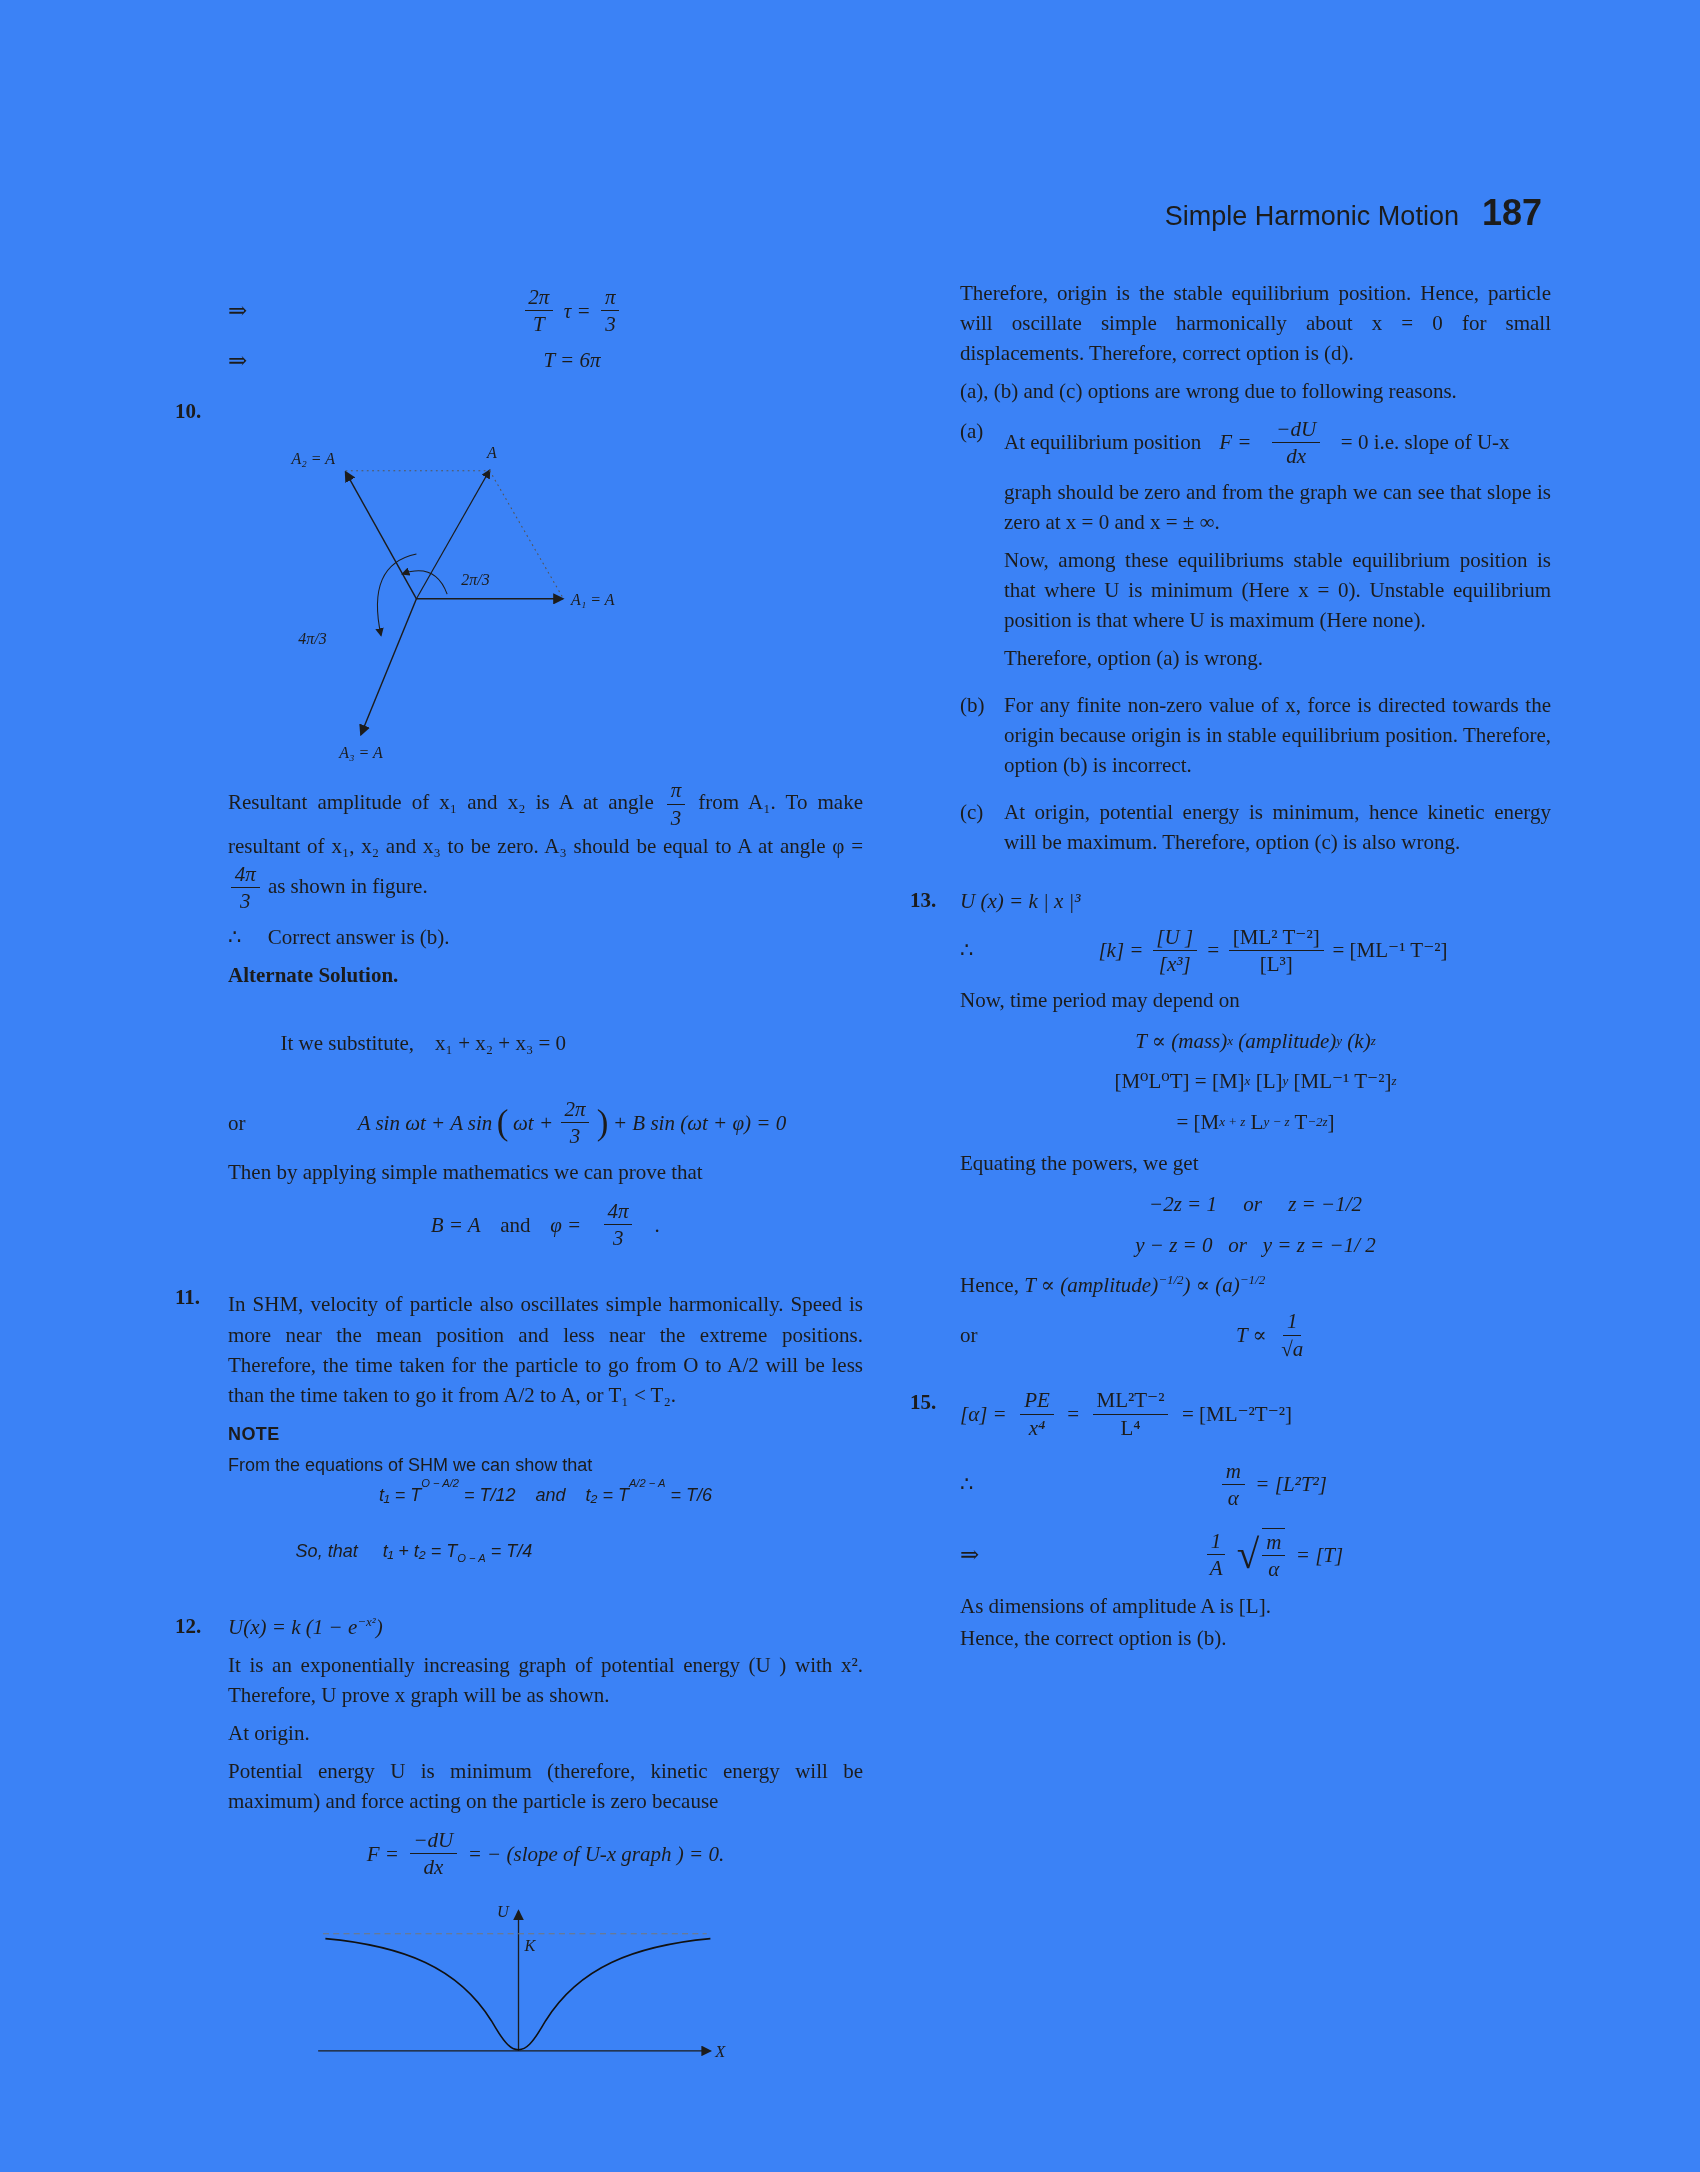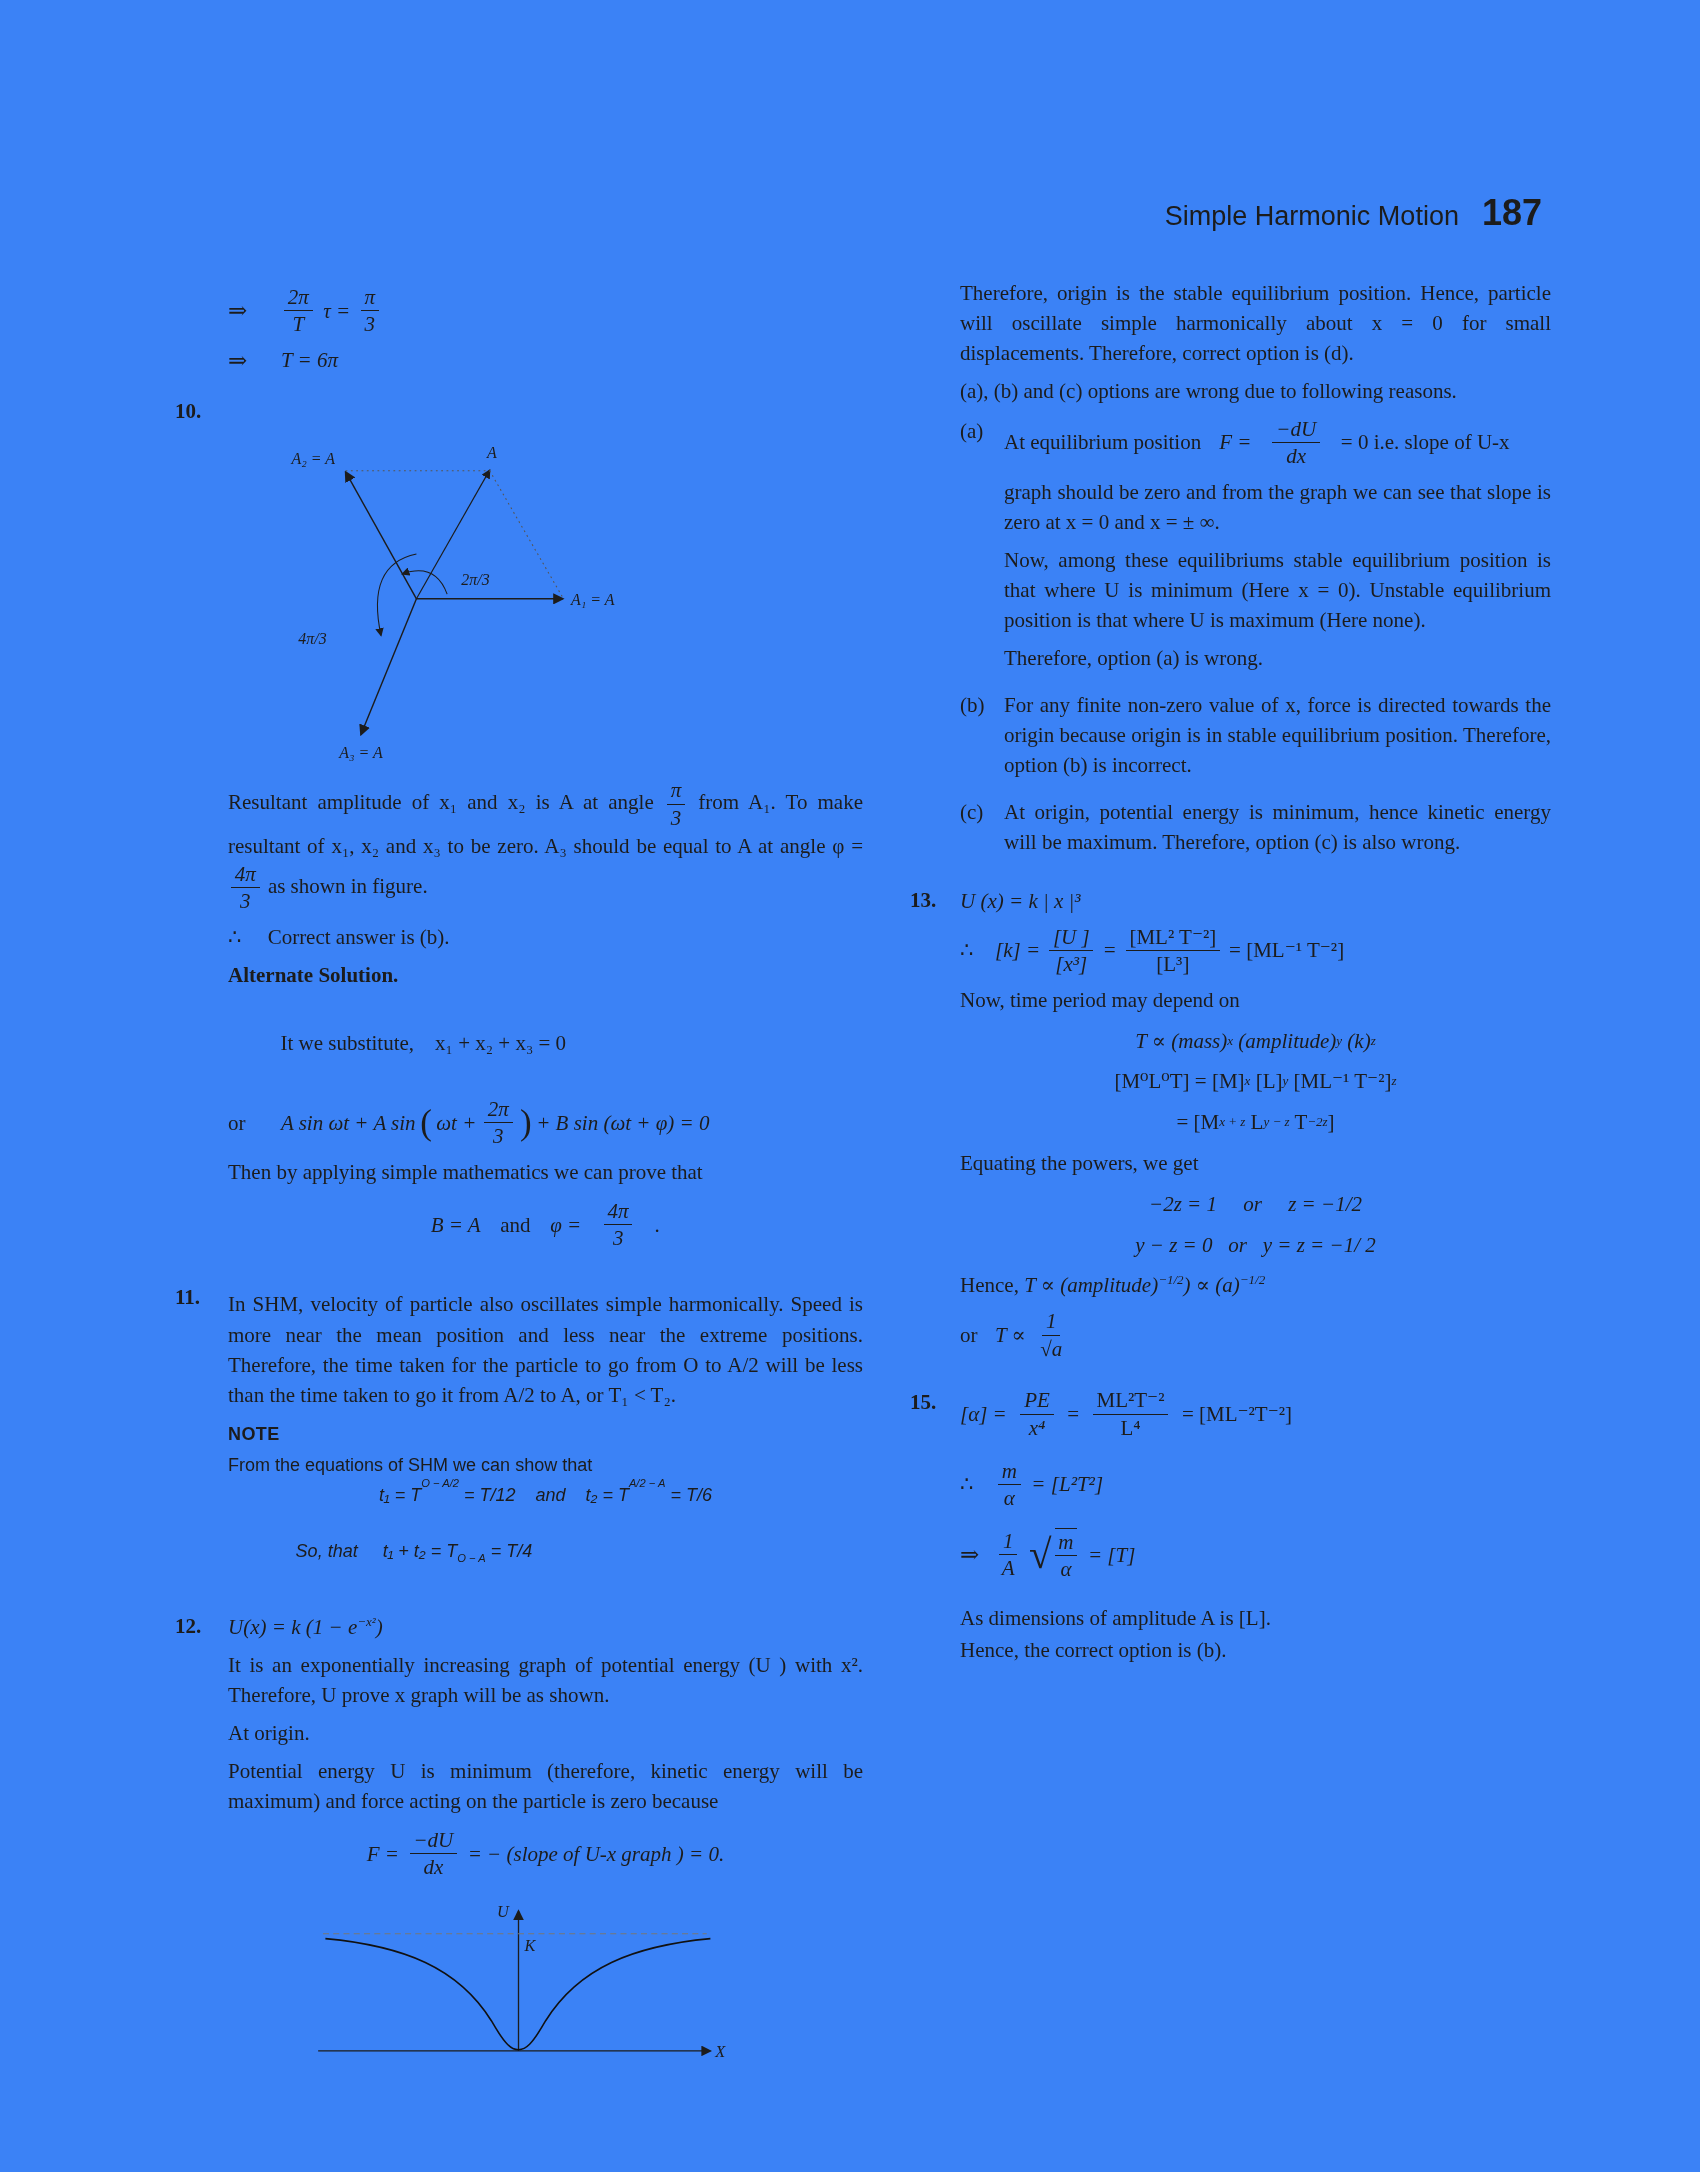--- a/index.html
+++ b/index.html
@@ -15,21 +15,21 @@
   .col.right{left:910px;width:641px}
   .indent{margin-left:53px}
   .item{display:flex;align-items:flex-start;margin-top:19.6px}
   .inum{flex:0 0 53px;font-weight:700}
   .col.right .inum{flex:0 0 50px}
   .ibody{flex:1;min-width:0}
   p{margin:7.6px 0;text-align:justify}
   p.pleft{text-align:left}
   .eqrow{display:flex;align-items:center;margin:6px 0}
   .eqsym{flex:0 0 53px;font-size:23px}
-  .eqmid{flex:1;display:flex;align-items:center;gap:7.6px}
+  .eqmid{flex:1;display:flex;justify-content:center;align-items:center;gap:7.6px}
   .eqline{display:flex;justify-content:center;align-items:center;gap:7.6px;margin:10.6px 0}
   .subitem{display:flex;align-items:flex-start;margin-top:9px;margin-left:50px}
   .slabel{flex:0 0 44px}
   .sbody{flex:1;min-width:0}
   .mainp{margin-left:50px}
   .it{font-style:italic}
   .pre{white-space:pre}
   .frac{display:inline-flex;flex-direction:column;align-items:center;vertical-align:middle;
         line-height:1.25;margin:0 3px;text-align:center}
   .ftop{border-bottom:1.5px solid #1c1c1c;padding:0 3.8px}
@@ -378,19 +378,19 @@
               <span class="rad">√</span>
               <span class="frac overtop">
                   <span class="ftop">m</span>
                   <span class="fbot">α</span>
                 </span>
             </span>
             <span>= [T]</span>
           </span>
         </div>
 
-        <p class="pleft" style="margin-top:21px;margin-bottom:1.5px">As dimensions of amplitude A is [L].</p>
+        <p class="pleft" style="margin-top:9px;margin-bottom:1.5px">As dimensions of amplitude A is [L].</p>
         <p class="pleft" style="margin-top:1.5px">Hence, the correct option is (b).</p>
       </div>
     </div>
   </div>
 </div>
 
 
 </body></html>

